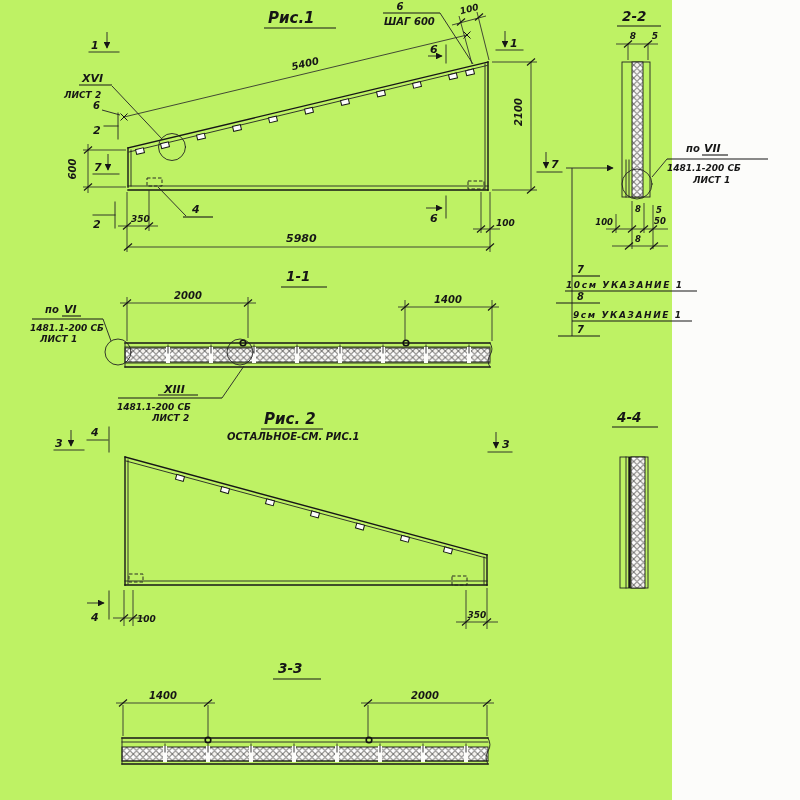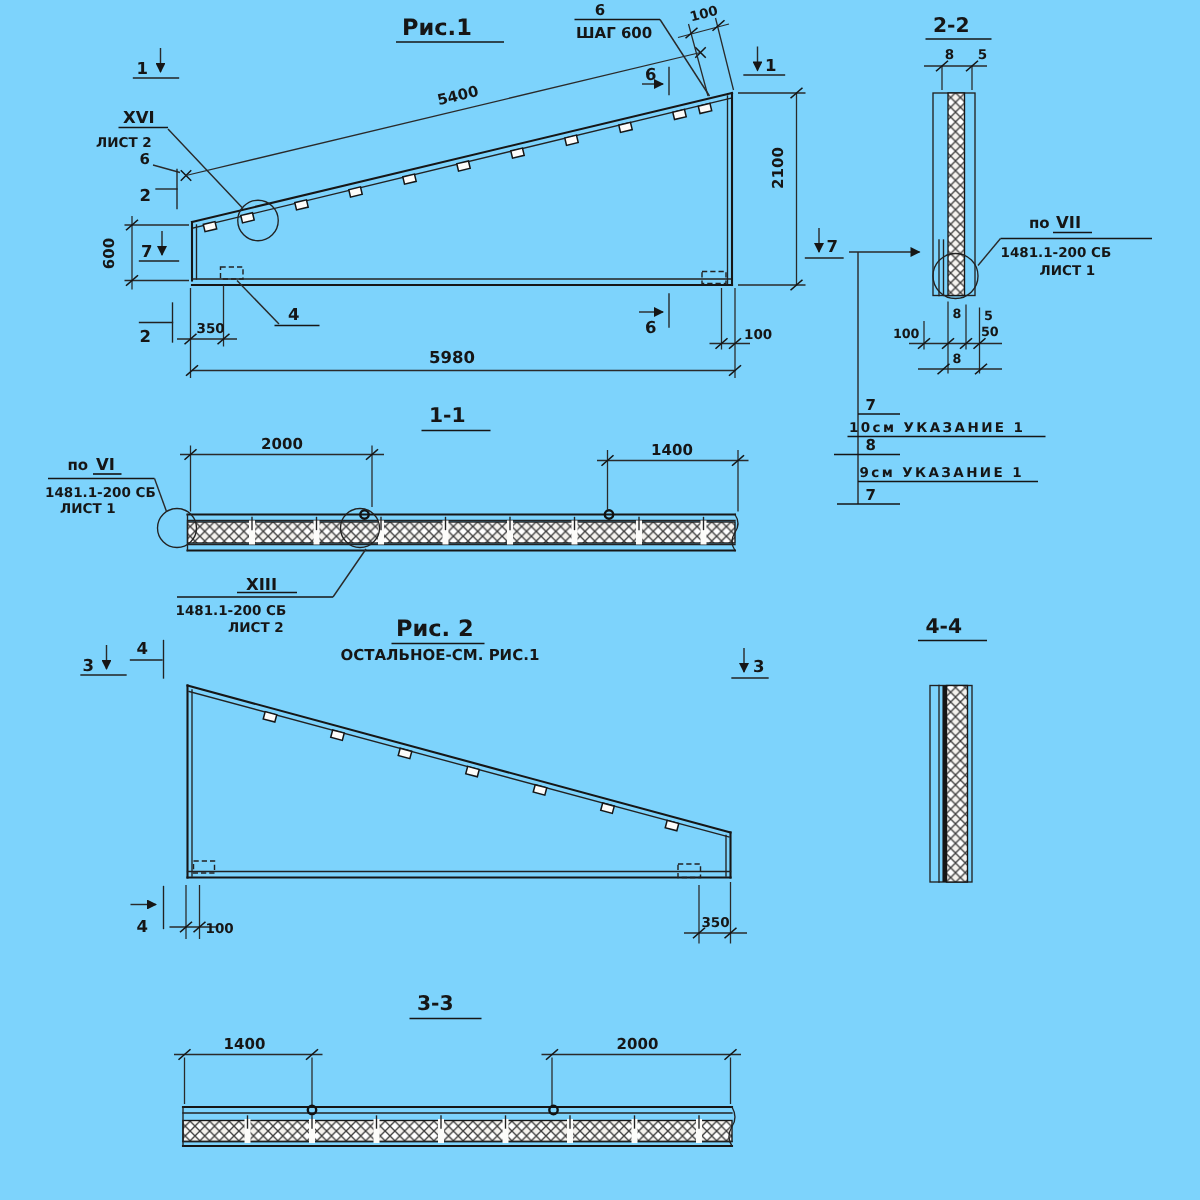--- a/index.html
+++ b/index.html
@@ -1,16 +1,16 @@
 <!DOCTYPE html>
 <html><head>
 <meta charset="utf-8">
 <style>
   html,body{margin:0;padding:0;background:#fcfcfa;}
-  .page{width:800px;height:800px;position:relative;background:#7dd3fc;}
+  .page{width:672px;height:800px;position:relative;background:#bef264;font-style:italic;}
   svg{display:block;}
   text{font-family:"DejaVu Sans",sans-serif;font-weight:bold;fill:#161616;}
   .f8{font-size:8.5px}.f9{font-size:9px}.f10{font-size:10px}.f11{font-size:11px}
   .f13{font-size:13.5px}.f15{font-size:15px}
   .ls{letter-spacing:1.6px}
   .o1{stroke:#161616;stroke-width:1.4;fill:none;stroke-linecap:square}
   .o2{stroke:#222;stroke-width:0.9;fill:none;stroke-linecap:square}
   .dim{stroke:#2a2a2a;stroke-width:0.85;fill:none}
   .ldr{stroke:#2a2a2a;stroke-width:0.95;fill:none}
   .ul{stroke:#161616;stroke-width:1.1;fill:none}

